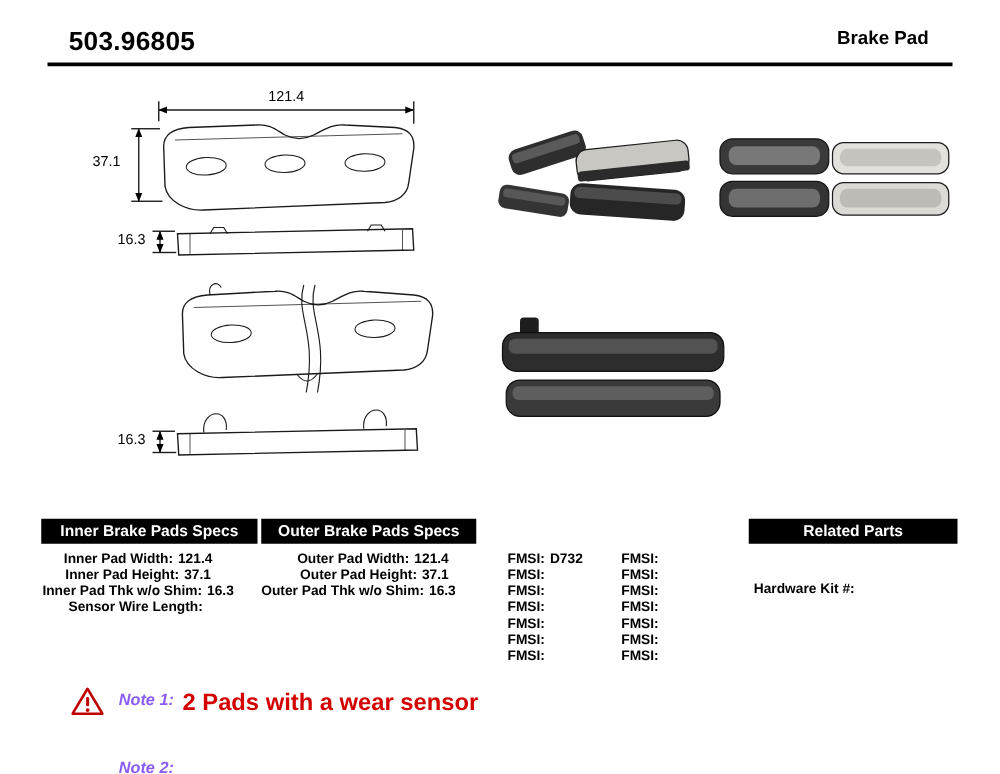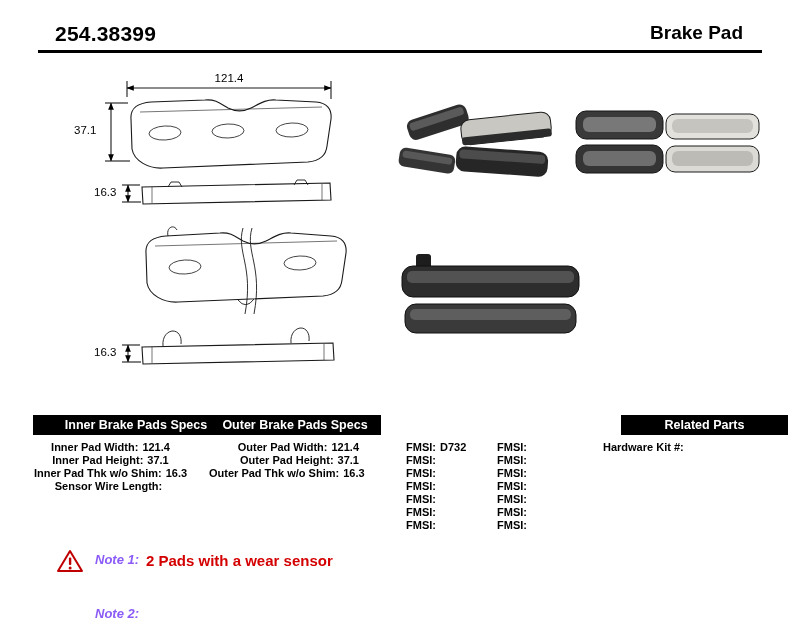--- a/index.html
+++ b/index.html
@@ -5,67 +5,67 @@
   * { margin:0; padding:0; box-sizing:border-box; }
   html,body { background:#fff; }
   body {
     width:800px; height:619px; position:relative; overflow:hidden;
     font-family:"Liberation Sans", sans-serif; color:#000;
   }
   .page { position:absolute; inset:0; }
 
   
   .part-number { position:absolute; left:55px; top:22px; font-size:21px; font-weight:bold; letter-spacing:0.2px; }
-  .product-name { position:absolute; right:57px; top:22px; font-size:19px; font-weight:bold; }
+  .product-name { position:absolute; right:57px; top:22px; font-size:15px; font-weight:bold; }
   .header-rule { position:absolute; left:38px; top:50px; width:724px; height:3px; background:#000; }
 
   
   .artwork { position:absolute; left:0; top:0; width:800px; height:619px; }
 
   .dim { position:absolute; font-size:11.5px; color:#000; }
   .dim-width  { left:196px; top:72px; width:66px; text-align:center; }
   .dim-height { left:74px;  top:124px; }
   .dim-thk1   { left:94px;  top:186px; }
   .dim-thk2   { left:94px;  top:346px; }
 
   
   .colhdr {
     position:absolute; top:415px; height:20px;
     background:var(--header-bar-bg,#000); color:var(--header-bar-fg,#fff);
     font-weight:bold; font-size:12.5px;
     display:flex; align-items:center; justify-content:center;
   }
-  .c1 { left:33px;  width:206px; }
+  .c1 { left:33px;  width:173px; }
   .c2 { left:209px; width:172px; }
   .c3 { left:385px; width:211px; }
-  .c4 { left:621px; width:167px; }
+  .c4 { left:599px; width:167px; }
 
   
   .rows { position:absolute; top:441px; font-size:11px; font-weight:bold; line-height:13px; }
   .rows .row { height:13px; white-space:nowrap; }
   .rows .val { margin-left:4px; }
   .inner-rows   { left:33px;  width:155px; text-align:center; }
   .outer-rows   { left:209px; width:150px; text-align:right; }
   .fmsi-left    { left:406px; width:100px; text-align:left; }
   .fmsi-right   { left:497px; width:100px; text-align:left; }
-  .related-rows { left:603px; width:160px; text-align:left; }
+  .related-rows { left:603px; width:160px; text-align:left;margin-top:24px; }
 
   
   .warning-icon { position:absolute; left:57px; top:549px; width:26px; height:24px; }
   .note-label { position:absolute; left:95px; font-size:13px; font-weight:bold; color:#8b5cf6;font-style:italic; }
-  .note-text  { position:absolute; left:146px; font-size:15px; font-weight:bold; color:var(--note-red,#d40000); }
+  .note-text  { position:absolute; left:146px; font-size:19px; font-weight:bold; color:var(--note-red,#d40000); }
   .note1 { top:552px; }
   .note2 { top:606px; }
 </style>
 </head>
 <body>
 
 <div class="page">
 
-  <span class="part-number">254.38399</span>
+  <span class="part-number">503.96805</span>
   <span class="product-name">Brake Pad</span>
   <div class="header-rule"></div>
 
   <svg class="artwork" viewBox="0 0 800 619" aria-hidden="true">
     <defs>
       <marker id="ah" viewBox="0 0 10 10" refX="9.5" refY="5" markerWidth="6.5" markerHeight="6.5" orient="auto-start-reverse">
         <path d="M0,1 L10,5 L0,9 z" fill="#000"></path>
       </marker>
     </defs>
 

